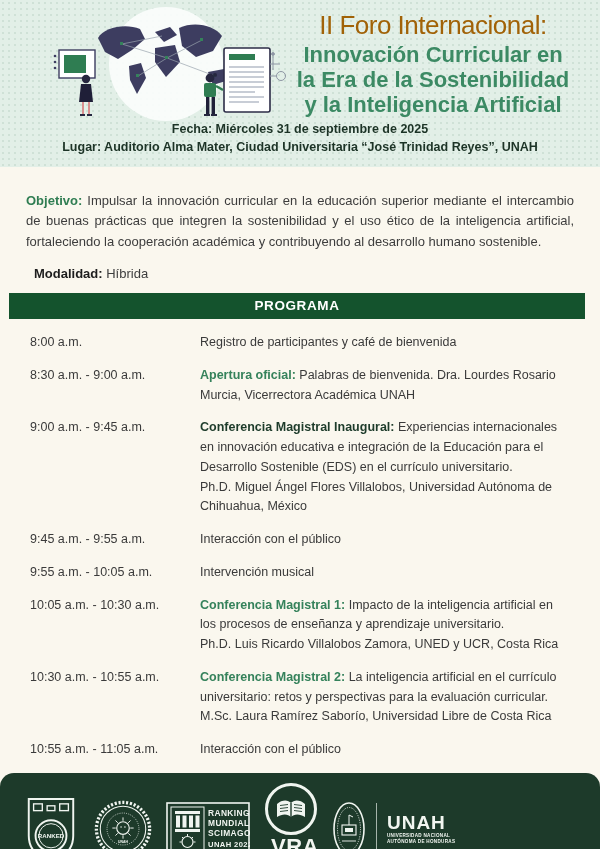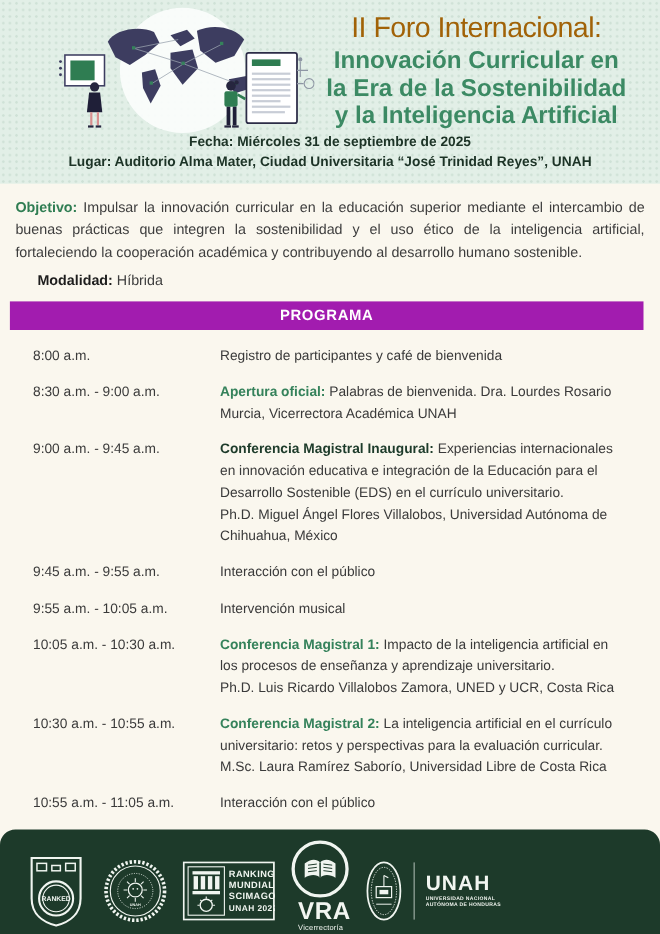--- a/index.html
+++ b/index.html
@@ -10,27 +10,27 @@
   .header{position:relative;height:167px;background:#e2efe7;flex:0 0 auto;}
   .header::before{content:"";position:absolute;inset:0;background-image:radial-gradient(rgba(110,155,130,.30) 1px,transparent 1.3px);background-size:6px 6px;opacity:.55;pointer-events:none;}
   .illus{position:absolute;left:52px;top:6px;width:234px;height:120px;}
   .titles{position:absolute;right:8px;top:12px;width:318px;text-align:center;line-height:1.05;}
   .title-main{font-size:26px;font-weight:400;color:#a16207;letter-spacing:-.5px;margin:0 0 4px 0;}
   .title-sub{font-size:22px;font-weight:800;color:#3c8a64;line-height:1.13;margin:0;}
   .datelines{position:absolute;left:0;right:0;bottom:10px;text-align:center;color:#1c3326;font-size:12.5px;font-weight:700;line-height:1.5;}
 
   
   .intro{padding:12px 14px 0 14px;font-size:13px;color:#3d3d3d;line-height:1.56;}
-  .intro p{margin:0;text-align:justify;}
+  .intro p{margin:12px;text-align:justify;}
   .lbl-objetivo{color:#2f7d52;font-weight:700;}
   .modalidad{margin-top:5px;font-size:13px;color:#3d3d3d;}
   .lbl-modalidad{color:#1d1d1d;font-weight:700;padding-left:20px;}
 
   
-  .programa-bar{margin:9px 15px 0 9px;background:#a21caf;color:#ffffff;text-align:center;font-weight:700;font-size:13.5px;letter-spacing:.6px;padding:5px 0 6px 0;}
+  .programa-bar{margin:9px 15px 0 9px;background:#14532d;color:#ffffff;text-align:center;font-weight:700;font-size:13.5px;letter-spacing:.6px;padding:5px 0 6px 0;}
 
   
   .schedule{margin:14px 28px 0 30px;flex:1 1 auto;}
   .row{display:flex;margin-bottom:13px;font-size:12.5px;line-height:1.58;color:#3a3a3a;}
   .row .time{flex:0 0 170px;}
   .row .desc{flex:1 1 auto;max-width:372px;}
   .lbl{font-weight:700;}
   .lbl.green{color:#35825b;}
   .lbl.dark{color:#1d3b2a;}
 

